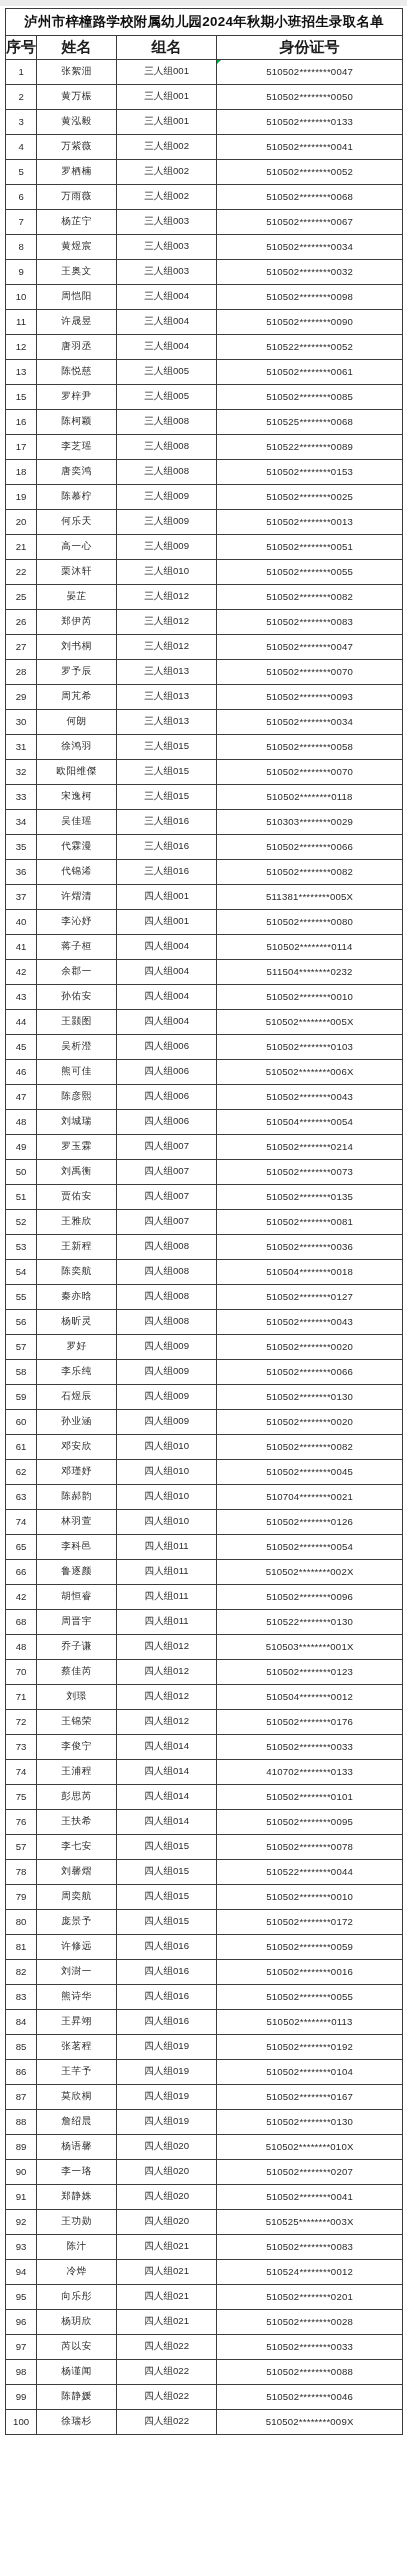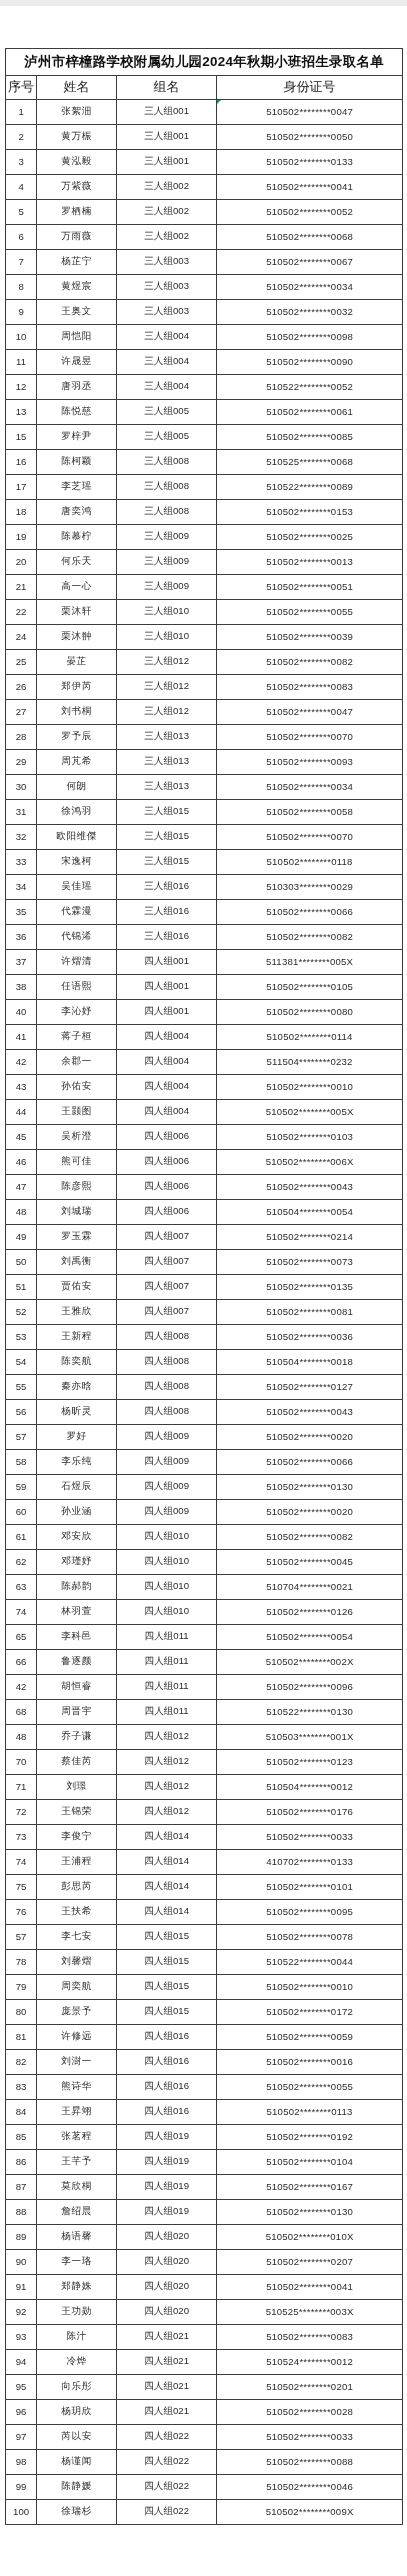--- a/index.html
+++ b/index.html
@@ -17,21 +17,20 @@
   }
   .sheet {
     padding: 1.3px 5.1px 7px 5.1px;
   }
   table.roster {
     width: 397px;
     table-layout: fixed;
     border-collapse: collapse;
     border: 1.3px solid #2f2f2f;
     background: #5eead4;
-    margin-top: 40px;
   }
   col.c-seq   { width: 31px;  }
   col.c-name  { width: 80px; }
   col.c-group { width: 100px; }
   col.c-id    { width: 186px; }
   td, th {
     border: 0.6px solid #3c3c3c;
     text-align: center;
     vertical-align: middle;
     padding: 0;
@@ -41,22 +40,22 @@
   }
   tr.title-row td {
     height: 26px;
     font-size: 13.4px;
     font-weight: bold;
     color: #111111;
     letter-spacing: 0.3px;
   }
   tr.header-row th {
     height: 23px;
-    font-size: 13px;
-    font-weight: normal;
+    font-size: 15px;
+    font-weight: bold;
     color: #1c1c1c;
   }
   tr.data-row { height: 25px; }
   tr.data-row td { font-size: 9.6px; color: #2a2a2a; }
   td.cell-name  { letter-spacing: 0.6px; }
   td.cell-id    { font-size: 9.6px; letter-spacing: 0.2px; position: relative; }
   td.cell-id .corner-flag {
     position: absolute;
     top: 0; left: 0;
     width: 0; height: 0;
@@ -232,26 +231,20 @@
   </tr>
 
   <tr class="data-row">
     <td class="cell-seq">22</td>
     <td class="cell-name">栗沐轩</td>
     <td class="cell-group">三人组010</td>
     <td class="cell-id"><span class="id-text">510502********0055</span></td>
   </tr>
 
 
-  <tr class="data-row">
-    <td class="cell-seq">24</td>
-    <td class="cell-name">栗沐翀</td>
-    <td class="cell-group">三人组010</td>
-    <td class="cell-id"><span class="id-text">510502********0039</span></td>
-  </tr>
 
   <tr class="data-row">
     <td class="cell-seq">25</td>
     <td class="cell-name">晏芷</td>
     <td class="cell-group">三人组012</td>
     <td class="cell-id"><span class="id-text">510502********0082</span></td>
   </tr>
 
   <tr class="data-row">
     <td class="cell-seq">26</td>
@@ -330,26 +323,20 @@
     <td class="cell-id"><span class="id-text">510502********0082</span></td>
   </tr>
 
   <tr class="data-row">
     <td class="cell-seq">37</td>
     <td class="cell-name">许熠清</td>
     <td class="cell-group">四人组001</td>
     <td class="cell-id"><span class="id-text">511381********005X</span></td>
   </tr>
 
-  <tr class="data-row">
-    <td class="cell-seq">38</td>
-    <td class="cell-name">任语熙</td>
-    <td class="cell-group">四人组001</td>
-    <td class="cell-id"><span class="id-text">510502********0105</span></td>
-  </tr>
 
 
   <tr class="data-row">
     <td class="cell-seq">40</td>
     <td class="cell-name">李沁妤</td>
     <td class="cell-group">四人组001</td>
     <td class="cell-id"><span class="id-text">510502********0080</span></td>
   </tr>
 
   <tr class="data-row">

